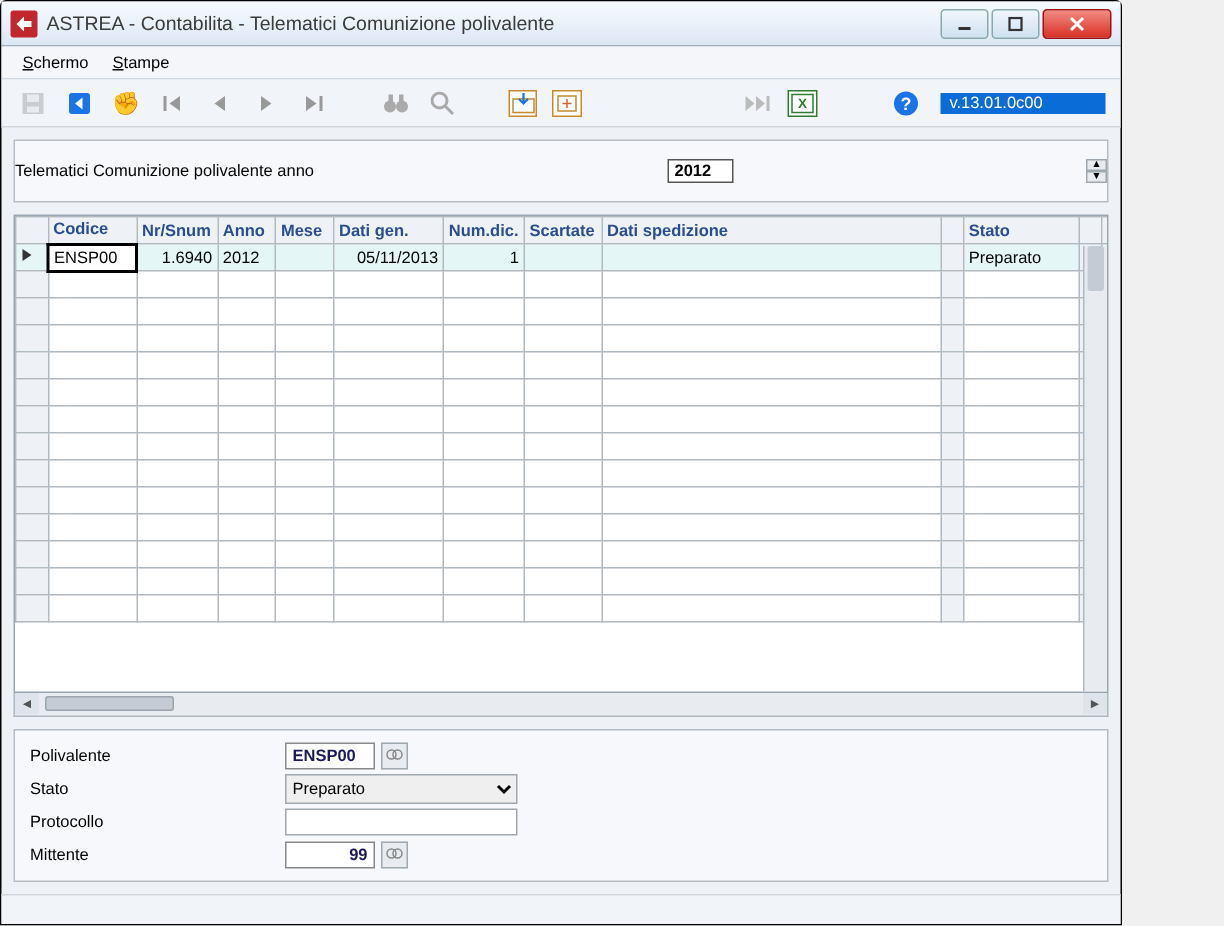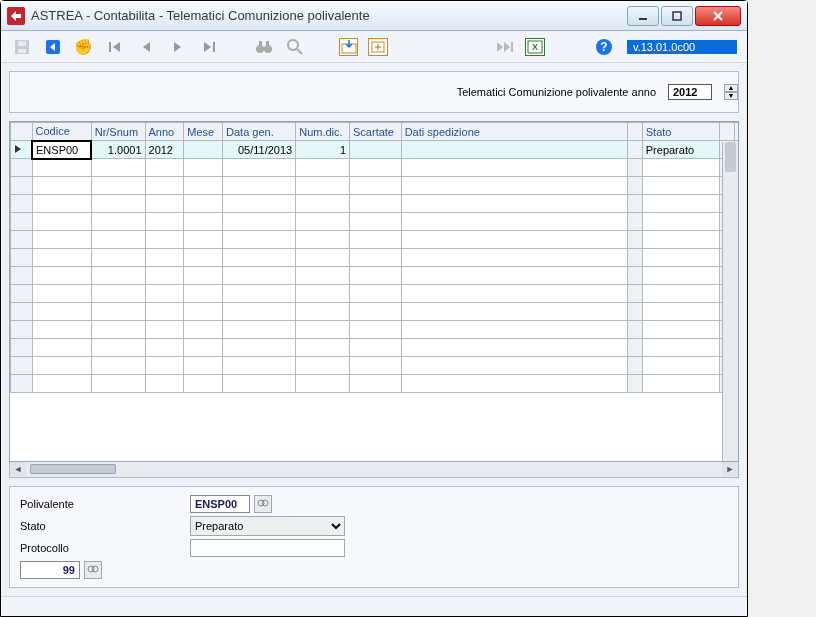--- a/index.html
+++ b/index.html
@@ -112,22 +112,22 @@
     flex:1;
     padding: 8px;
     display:flex; flex-direction:column;
     gap: 8px;
     overflow:hidden;
   }
   .panel-top {
     border: 1px solid #b5bcc3;
     background: #f6f8fb;
     height: 42px;
-    display:flex; align-items:center; justify-content:flex-end;
-    gap: 12px;
+    display:flex; align-items:center; justify-content:space-between;
+    gap: 24px;
   }
   .year-box {
     width: 44px;
     border: 1px solid #555;
     padding: 1px 4px;
     font-weight: bold;
     background:#fff;
     text-align:left;
   }
   .spinner {
@@ -165,21 +165,21 @@
     height: 18px;
     padding: 0 3px;
     overflow: hidden;
     white-space: nowrap;
     font-size: 11px;
     text-align: left;
   }
   table.grid-table th {
     background:#eef2f6;
     color:#2a4d8f;
-    font-weight: normal;
+    font-weight: bold;
   }
   .row-selector {
     width: 18px;
     background:#eef2f6;
     text-align:center;
   }
   tbody tr.selected td {
     background: #e5f6f6;
   }
   tbody tr.selected td.codice {
@@ -307,20 +307,24 @@
       </div>
       <div class="win-btn close">
         <svg width="10" height="10">
             <line x1="1" y1="1" x2="9" y2="9" stroke="#fff" stroke-width="2"></line>
             <line x1="9" y1="1" x2="1" y2="9" stroke="#fff" stroke-width="2"></line>
           </svg>
       </div>
     </div>
   </div>
 
+  <div class="menubar">
+    <span class="menu-item"><span class="underline">S</span><span>chermo</span></span>
+    <span class="menu-item"><span class="underline">S</span><span>tampe</span></span>
+  </div>
 
   <div class="toolbar">
     <span class="tool-ico disabled">
       <svg width="18" height="18" viewBox="0 0 18 18">
           <rect x="2" y="2" width="14" height="14" fill="#c8cdd3"></rect>
           <rect x="5" y="3" width="8" height="5" fill="#e8ecf0"></rect>
           <rect x="5" y="11" width="8" height="4" fill="#e8ecf0"></rect>
         </svg>
     </span>
     <span class="tool-ico blue">
@@ -433,37 +437,37 @@
             <col style="width:14px">
             <col style="width:60px">
           </colgroup>
           <thead>
             <tr>
               <th class="row-selector"></th>
               <th>Codice</th>
               <th>Nr/Snum</th>
               <th>Anno</th>
               <th>Mese</th>
-              <th>Data gen.</th>
+              <th>Dati gen.</th>
               <th>Num.dic.</th>
               <th>Scartate</th>
               <th>Dati spedizione</th>
               <th></th>
               <th>Stato</th>
               <th></th>
               <th>Protocollo</th>
             </tr>
           </thead>
           <tbody id="grid-body">
               <tr class="selected">
                 <td class="row-selector"><svg width="8" height="10">
                     <path d="M1 1 L7 5 L1 9 Z" fill="#333"></path>
                   </svg></td>
                 <td class="codice" style="text-align: left;">ENSP00</td>
-                <td style="text-align: right;">1.0001</td>
+                <td style="text-align: right;">1.6940</td>
                 <td style="text-align: left;">2012</td>
                 <td style="text-align: left;"></td>
                 <td style="text-align: right;">05/11/2013</td>
                 <td style="text-align: right;">1</td>
                 <td style="text-align: left;"></td>
                 <td style="text-align: left;"></td>
                 <td style="background: rgb(238, 242, 246);"></td>
                 <td style="text-align: left;">Preparato</td>
                 <td style="background: rgb(238, 242, 246);"></td>
                 <td style="text-align: left;"></td>
@@ -691,20 +695,21 @@
         <span class="detail-label">Stato</span>
         <select class="detail-select">
           <option>Preparato</option>
         </select>
       </div>
       <div class="detail-row">
         <span class="detail-label">Protocollo</span>
         <input class="detail-input" value="" style="">
       </div>
       <div class="detail-row">
+        <span class="detail-label">Mittente</span>
         <span class="detail-val-short right">99</span>
         <span class="btn-tiny">
           <svg width="12" height="10">
               <circle cx="4" cy="4" r="3" fill="none" stroke="#888"></circle>
               <circle cx="8" cy="4" r="3" fill="none" stroke="#888"></circle>
             </svg>
         </span>
       </div>
     </div>
 

